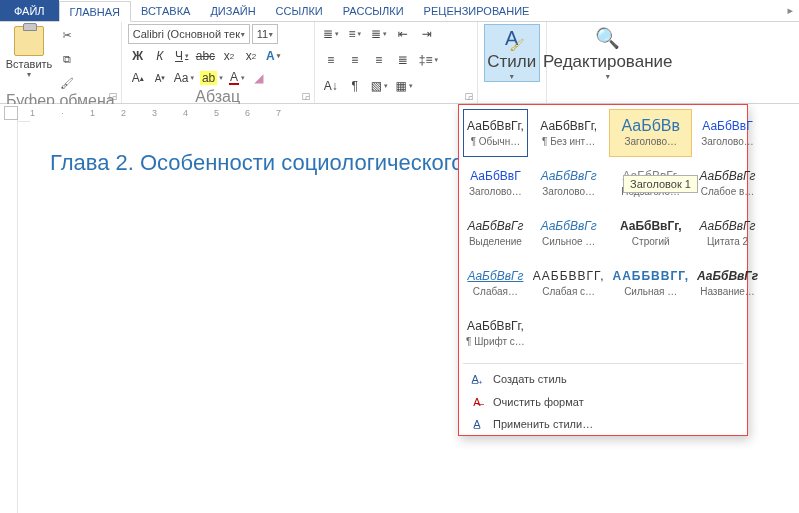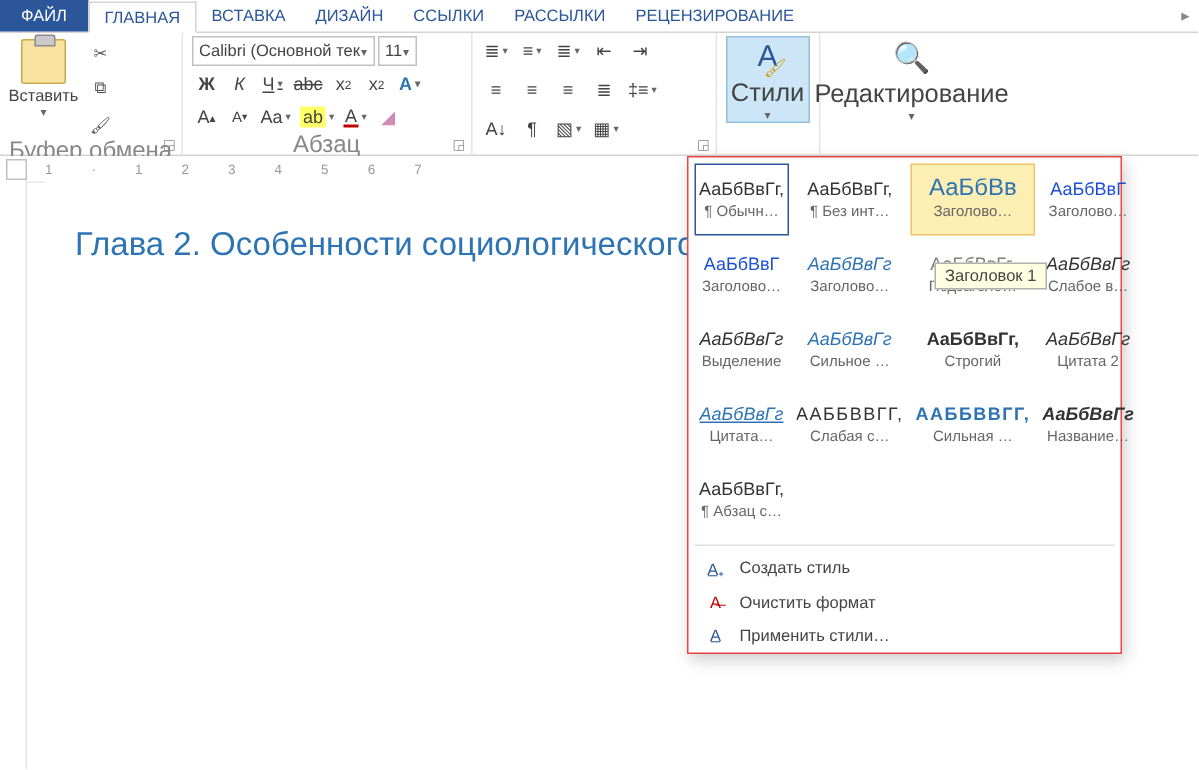--- a/index.html
+++ b/index.html
@@ -469,37 +469,37 @@
       <div class="gal-item">
         <div class="gal-preview pv-bold">АаБбВвГг,</div>
         <div class="gal-label">Строгий</div>
       </div>
       <div class="gal-item">
         <div class="gal-preview pv-italic">АаБбВвГг</div>
         <div class="gal-label">Цитата 2</div>
       </div>
       <div class="gal-item">
         <div class="gal-preview pv-underline-blue">АаБбВвГг</div>
-        <div class="gal-label">Цитата…</div>
+        <div class="gal-label">Слабая…</div>
       </div>
       <div class="gal-item">
         <div class="gal-preview pv-smallcaps">ААББВВГГ,</div>
         <div class="gal-label">Слабая с…</div>
       </div>
       <div class="gal-item">
         <div class="gal-preview pv-smallcaps-blue">ААББВВГГ,</div>
         <div class="gal-label">Сильная …</div>
       </div>
       <div class="gal-item">
         <div class="gal-preview pv-bold-italic">АаБбВвГг</div>
         <div class="gal-label">Название…</div>
       </div>
       <div class="gal-item">
         <div class="gal-preview pv-normal">АаБбВвГг,</div>
-        <div class="gal-label">¶ Абзац с…</div>
+        <div class="gal-label">¶ Шрифт с…</div>
       </div>
       <div style="visibility: hidden;"></div>
       <div style="visibility: hidden;"></div>
     </div>
   <div class="gal-sep"></div>
   <div class="gal-cmd">
     <span class="gic" style="color:#2b579a">A̲₊</span>
     <span>Создать стиль</span>
   </div>
   <div class="gal-cmd">

